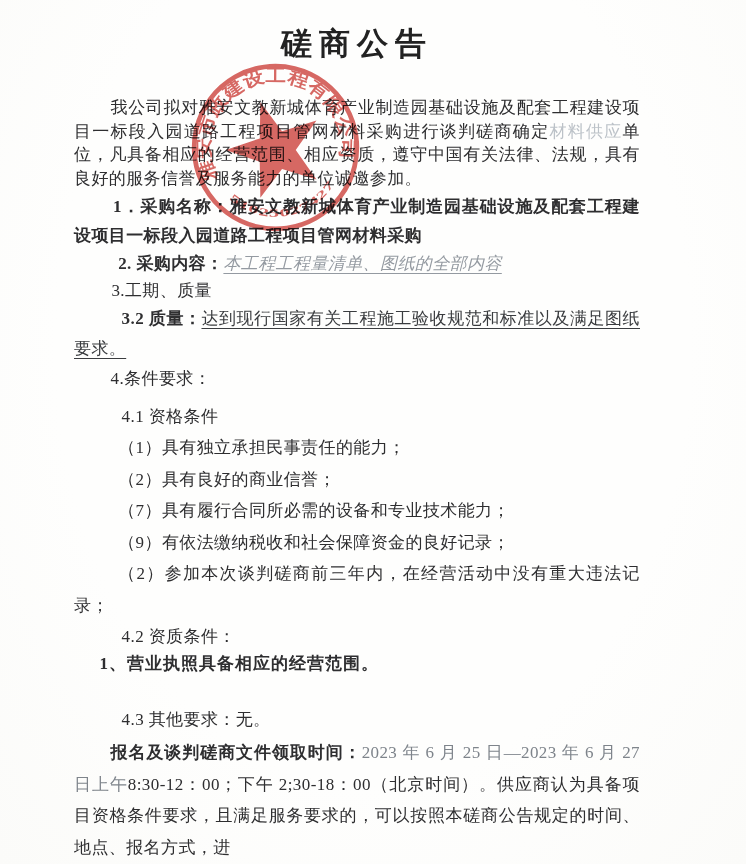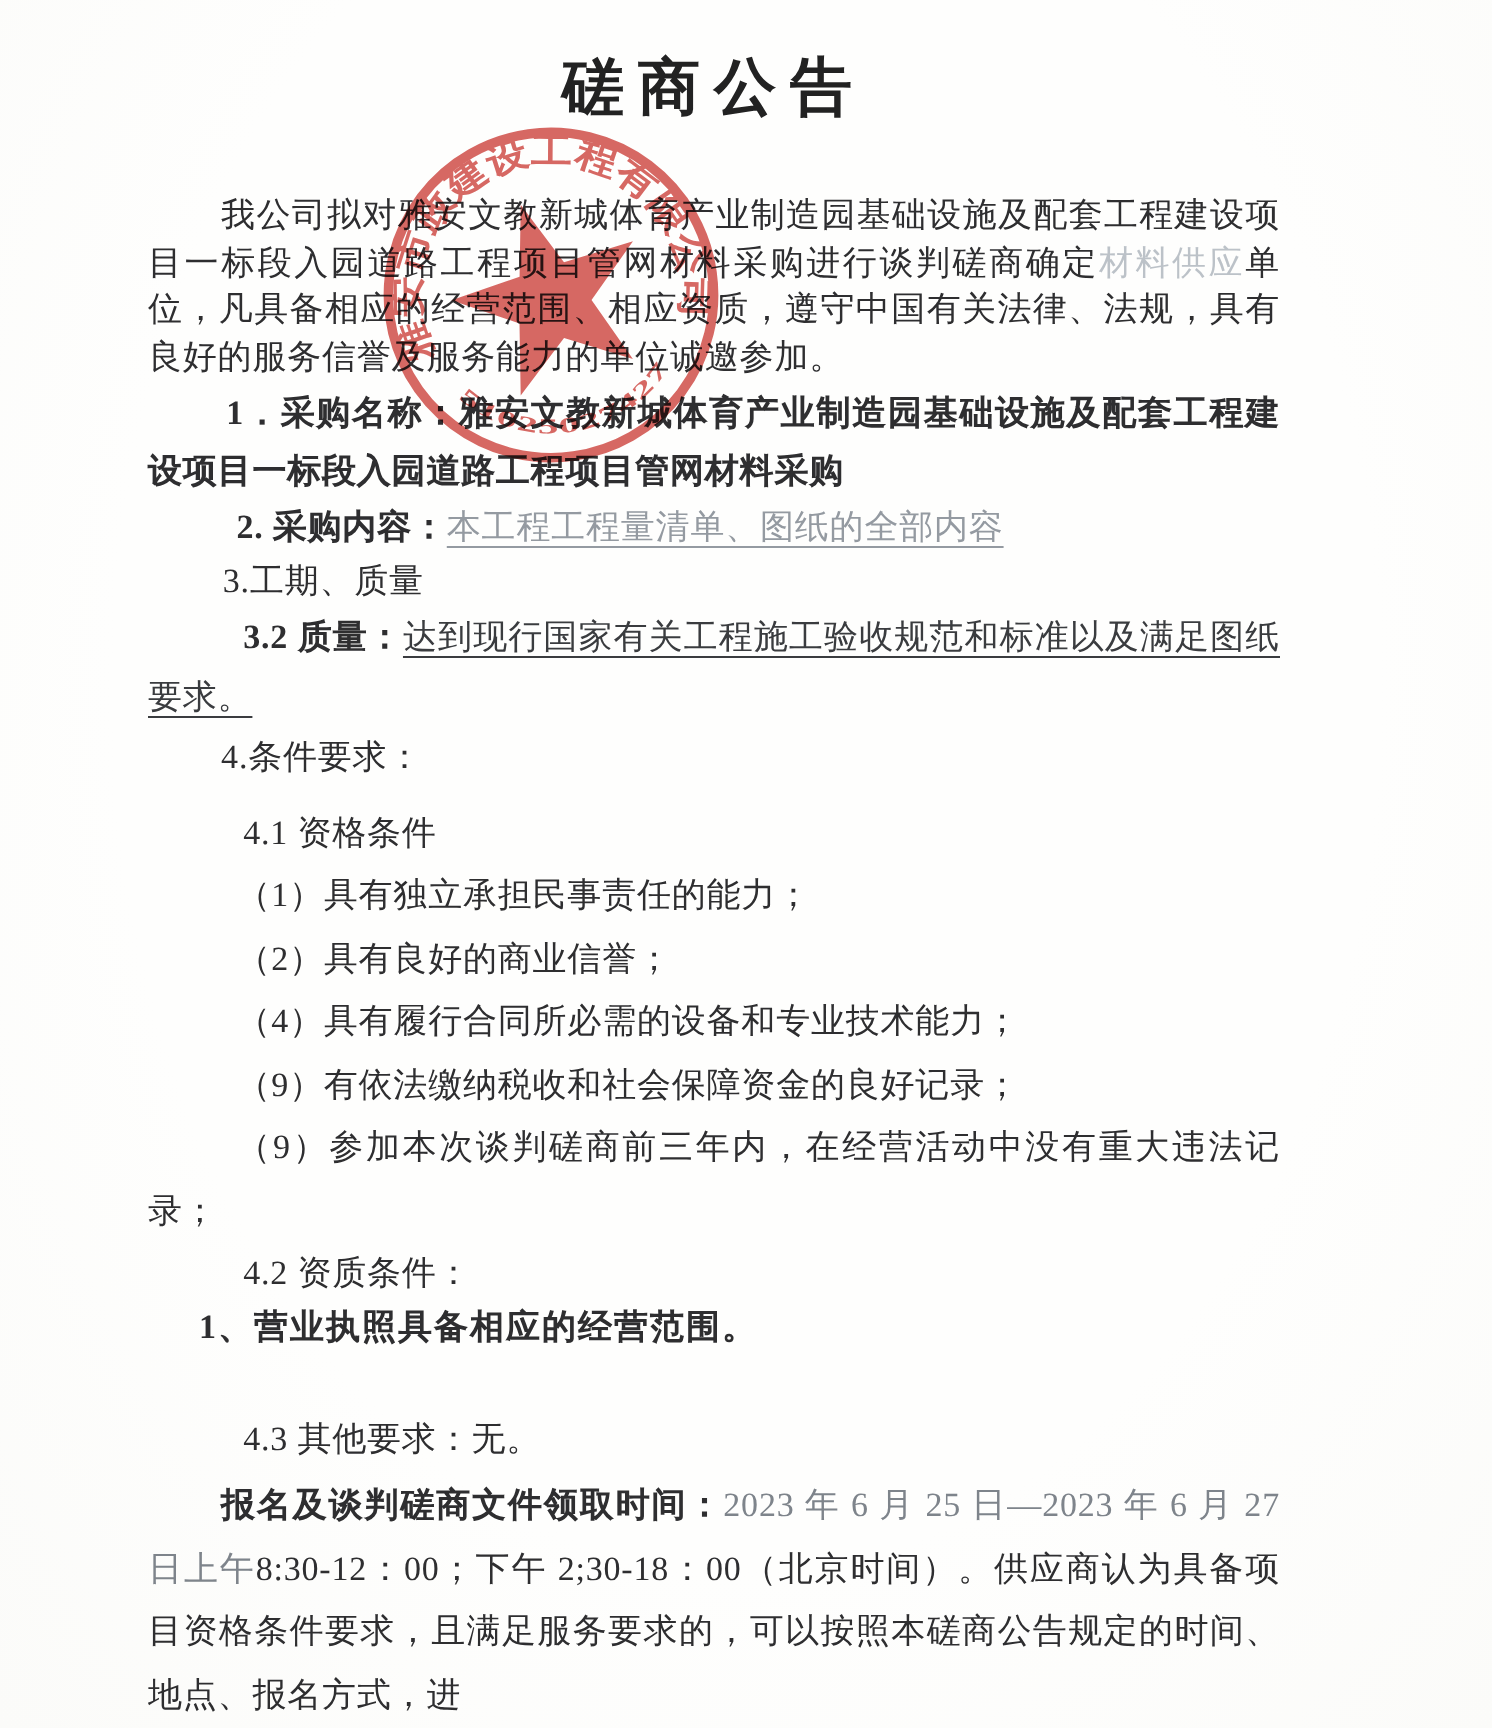--- a/index.html
+++ b/index.html
@@ -36,21 +36,21 @@
   .item31{margin-top:2px;line-height:29.5px;text-indent:2.8em;}
   .item32{line-height:30px;text-indent:2.8em;}
   .item4{line-height:29px;text-indent:2.15em;}
   .item41{margin-top:8px;line-height:31px;text-indent:2.8em;}
   .qual{line-height:31.5px;text-indent:2.6em;}
   .item42{line-height:31px;text-indent:2.8em;}
   .license{line-height:23px;text-indent:1.5em;font-weight:bold;letter-spacing:1px;}
   .item43{margin-top:30px;line-height:30px;text-indent:2.8em;}
   .registration{margin-top:2px;line-height:31.5px;text-indent:2.15em;}
   .bold{font-weight:bold;}
-  .normal{font-weight:normal;}
+  .normal{font-weight:normal;font-style:italic;}
   .u{text-decoration:underline;text-underline-offset:4px;text-decoration-thickness:1px;}
   .gray{color:#949aa1;}
   .dim{color:#7e848b;}
   .ink{color:#3a3c3f;}
   
   .stamp{
     position:absolute;
     left:189px;top:59px;
     width:173px;height:177px;
     transform:rotate(-8deg);
@@ -95,23 +95,23 @@
 
 
   <p class="item32"><span class="bold">3.2 质量：</span><span class="u ink">达到现行国家有关工程施工验收规范和标准以及满足图纸要求。</span></p>
 
   <p class="item4">4.条件要求：</p>
 
   <p class="item41">4.1 资格条件</p>
 
   <p class="qual">（1）具有独立承担民事责任的能力；</p>
   <p class="qual">（2）具有良好的商业信誉；</p>
-  <p class="qual">（4）具有履行合同所必需的设备和专业技术能力；</p>
+  <p class="qual">（7）具有履行合同所必需的设备和专业技术能力；</p>
   <p class="qual">（9）有依法缴纳税收和社会保障资金的良好记录；</p>
-  <p class="qual">（9）参加本次谈判磋商前三年内，在经营活动中没有重大违法记录；</p>
+  <p class="qual">（2）参加本次谈判磋商前三年内，在经营活动中没有重大违法记录；</p>
 
   <p class="item42">4.2 资质条件：</p>
 
   <p class="license">1、营业执照具备相应的经营范围。</p>
 
   <p class="item43"><span>4.3 其他要求：</span><span>无。</span></p>
 
   <p class="registration"><span class="bold">报名及谈判磋商文件领取时间：</span><span class="dim">2023 年 6 月 25 日—2023 年 6 月 27 日上午</span><span>8:30-12：00；下午 2;30-18：00（北京时间）。</span><span>供应商认为具备项目资格条件要求，且满足服务要求的，可以按照本磋商公告规定的时间、地点、报名方式，进</span></p>
 
 </div>

